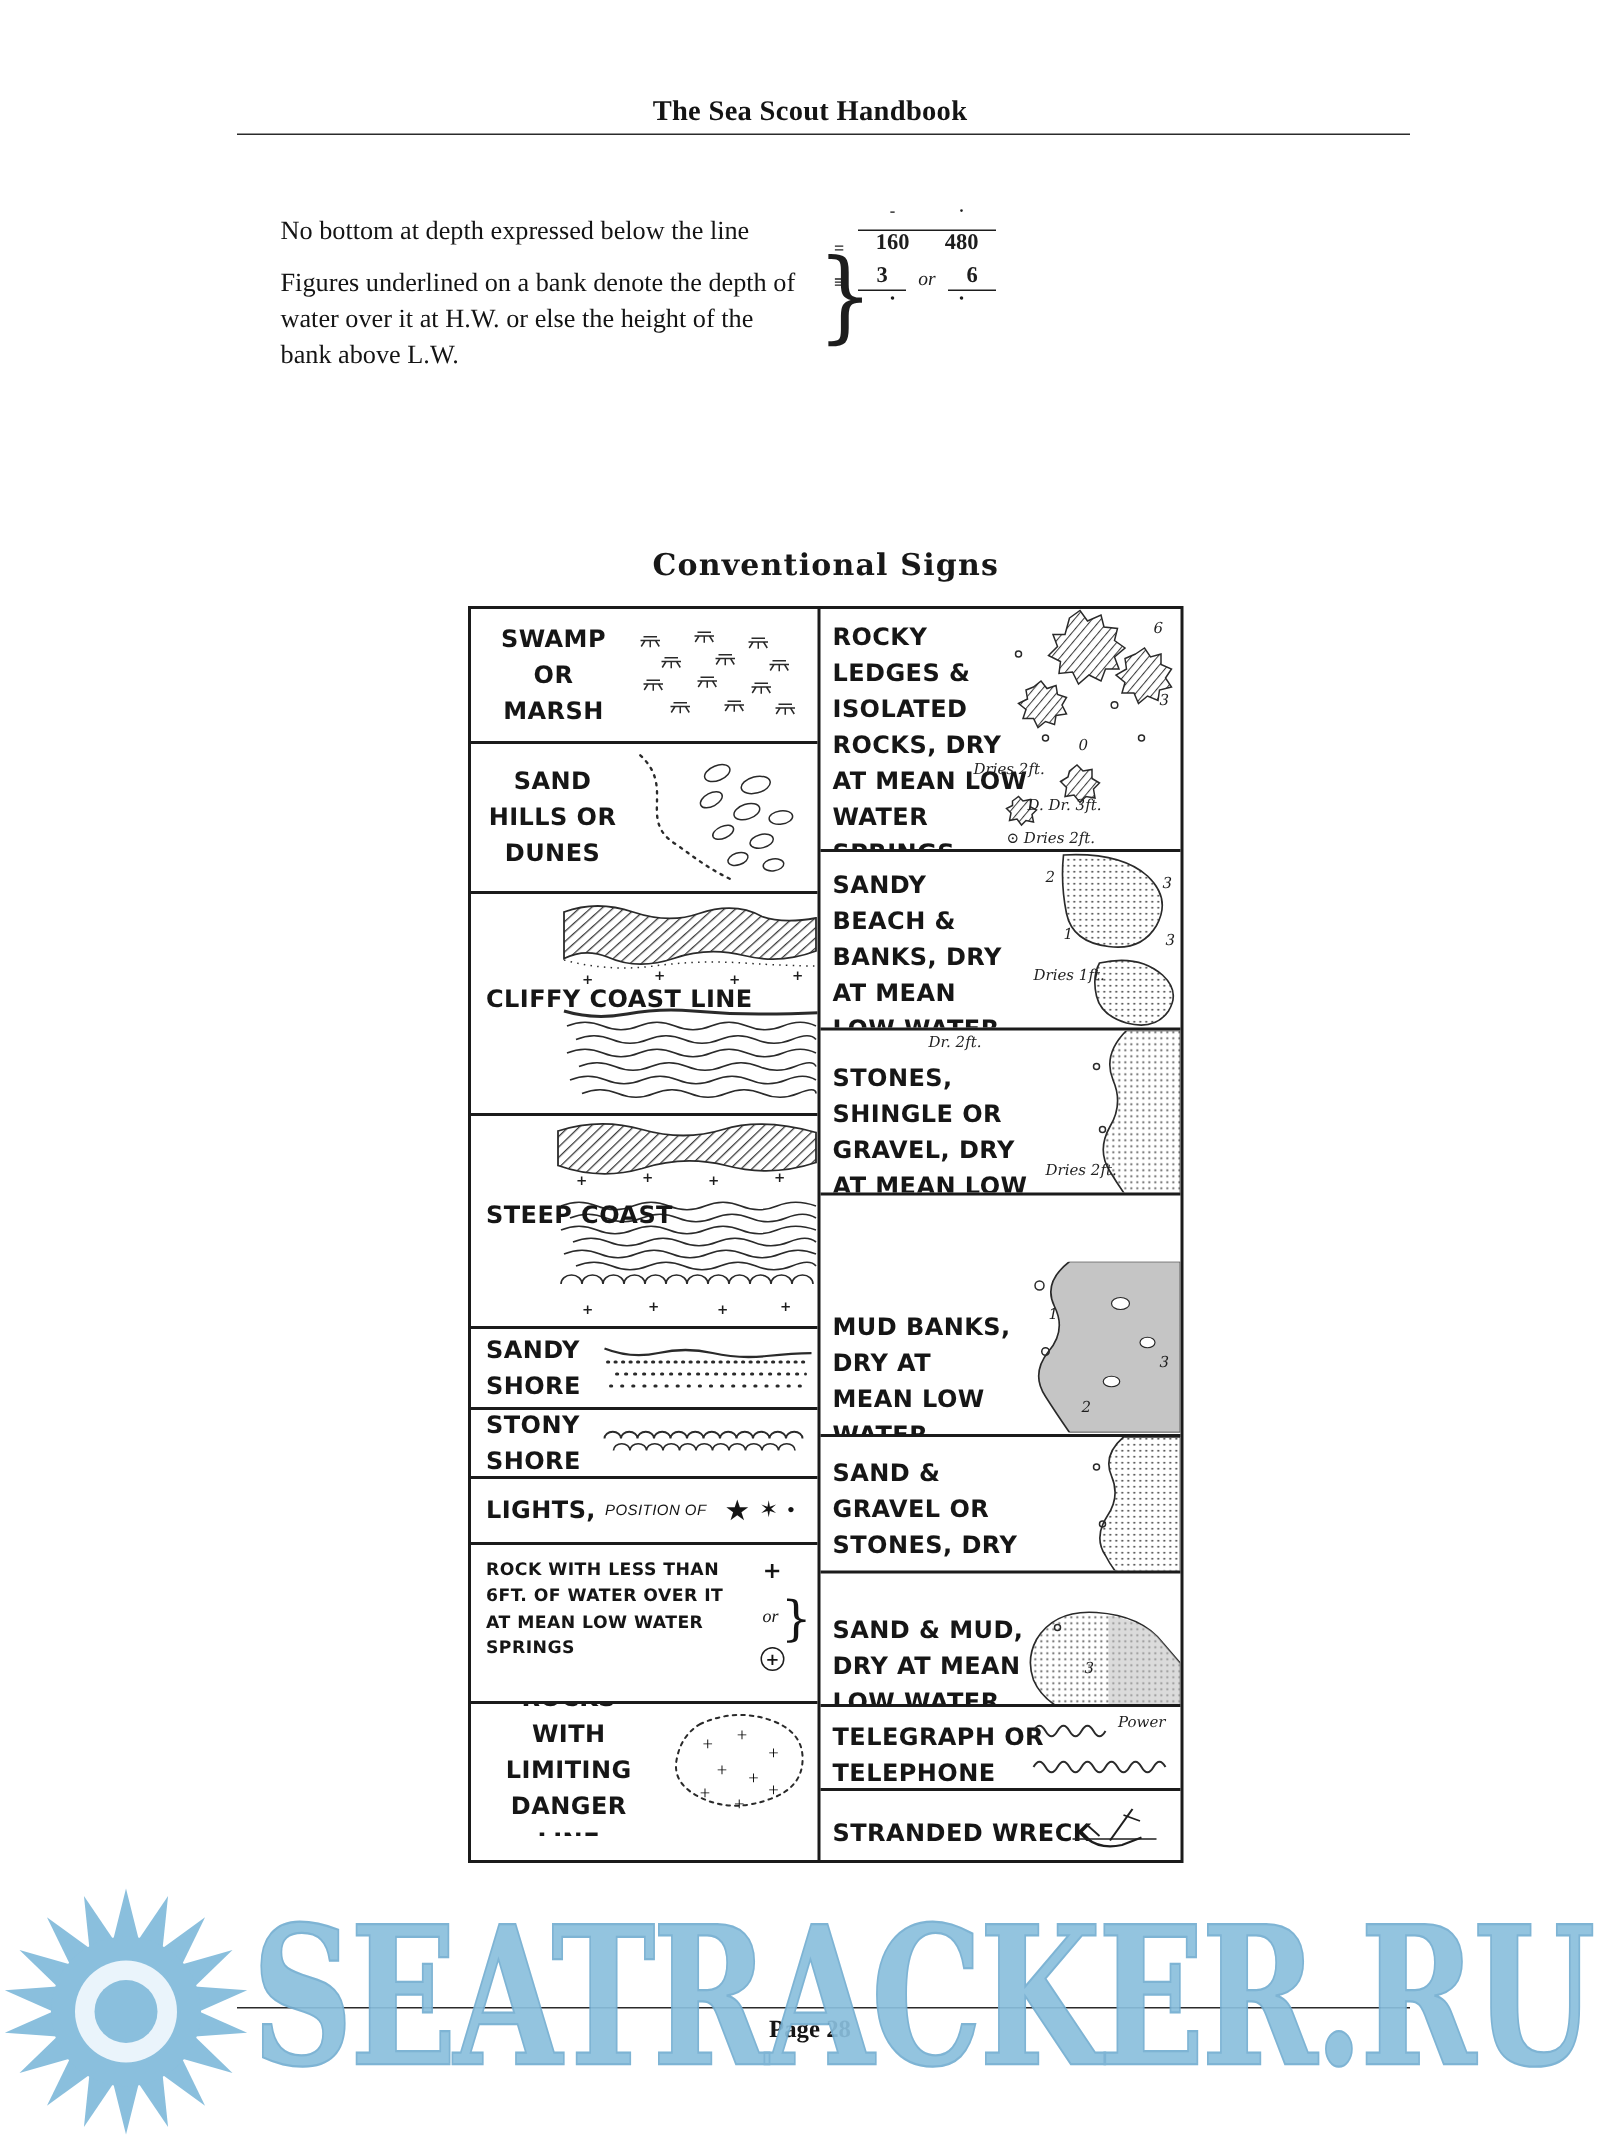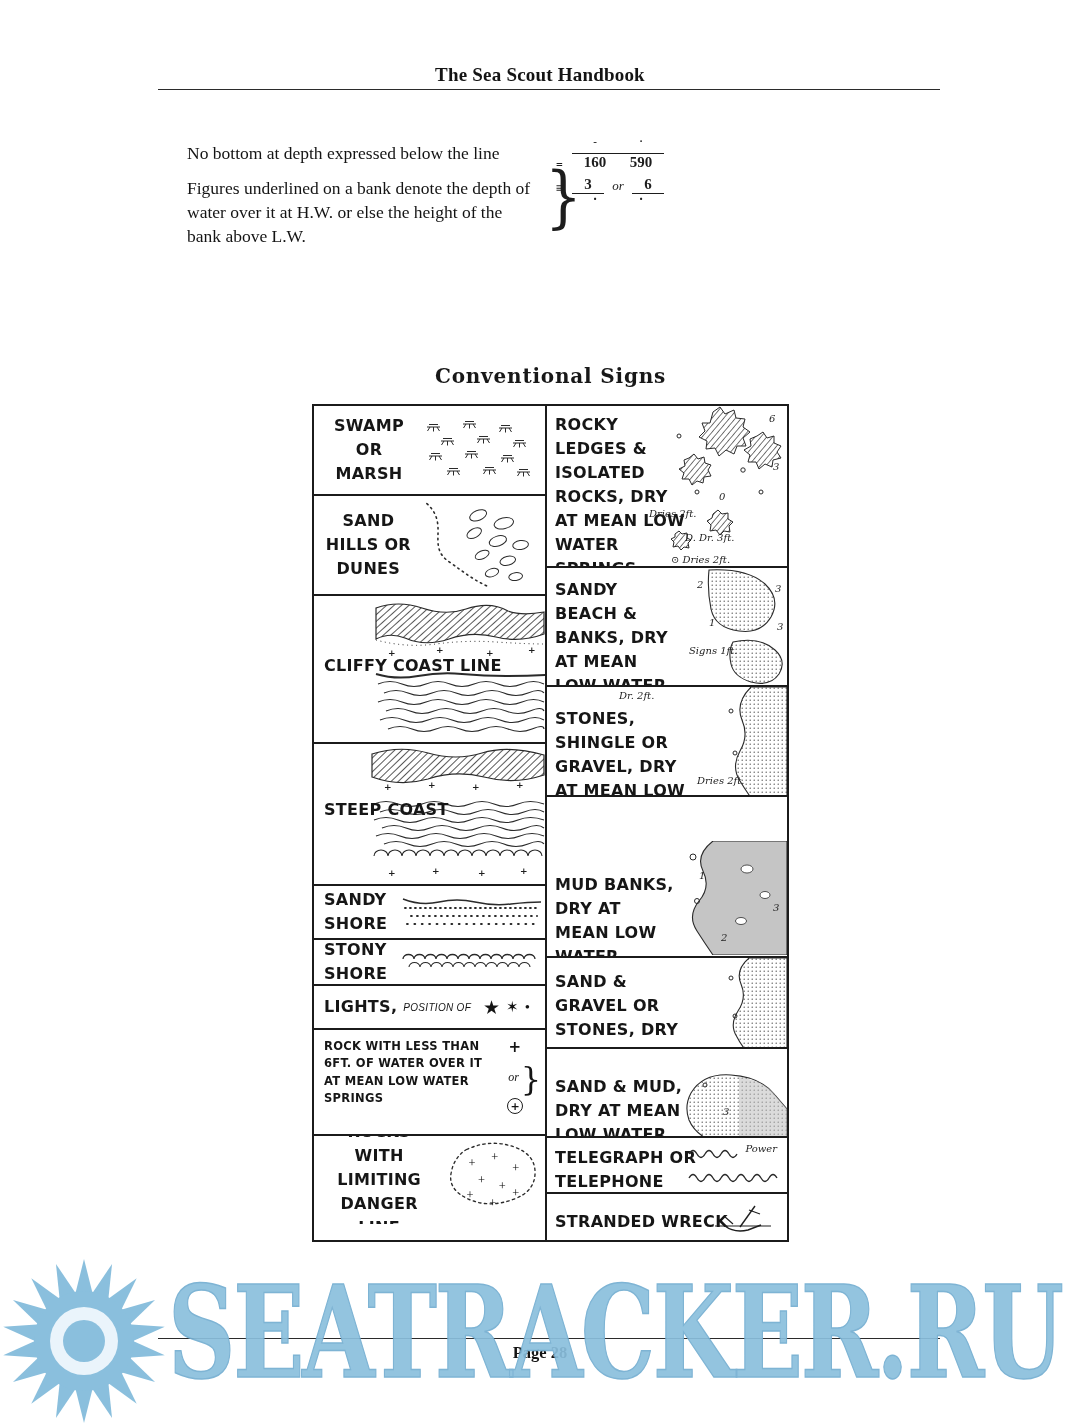--- a/index.html
+++ b/index.html
@@ -125,21 +125,21 @@
   <p class="p-line1">No bottom at depth expressed below the line</p>
 
   <div class="notation">
     <div class="nrow nr1">
       <span class="ncol">-</span>
       <span class="ncol">·</span>
     </div>
     <div class="nrow nr2">
       <span class="nsym">=</span>
       <span class="ncol over">160</span>
-      <span class="ncol over">590</span>
+      <span class="ncol over">480</span>
     </div>
     <div class="nrow nr3">
       <span class="nsym">≡</span>
       <span class="ncol under">3</span>
       <span class="orw">or</span>
       <span class="ncol under">6</span>
     </div>
     <div class="nrow nr4">
       <span class="ncol">·</span>
       <span class="ncol">·</span>
@@ -343,21 +343,21 @@
                 <circle cx="1.2" cy="1.2" r="0.65" fill="#3c3c3c"></circle>
               </pattern>
             </defs>
           <path d="M34,2 q38,-2 56,14 q16,15 6,33 q-10,17 -32,14 q-24,-3 -28,-22 q-4,-20 -2,-39 z" fill="url(#sB)" stroke="#2a2a2a" stroke-width="1.1"></path>
           <path d="M58,74 q26,-6 42,8 q12,11 4,24 q-9,13 -28,8 q-17,-5 -20,-18 q-3,-13 2,-22 z" fill="url(#sB)" stroke="#2a2a2a" stroke-width="1.1"></path>
           <text class="fig" x="22" y="20">2</text>
           <text class="fig" x="100" y="24">3</text>
           <text class="fig" x="34" y="58">1</text>
           <text class="fig" x="102" y="62">3</text>
         </svg>
-        <span class="ann a1">Signs 1ft.</span>
+        <span class="ann a1">Dries 1ft.</span>
       </div>
 
       <div class="cell rc2">
         <div class="lbl hand">STONES, SHINGLE OR GRAVEL, DRY AT MEAN LOW WATER SPRINGS</div>
         <svg class="rsvg" width="82" height="115" viewBox="0 0 82 115">
           <defs>
               <pattern id="sC" width="4" height="4" patternUnits="userSpaceOnUse">
                 <circle cx="1.2" cy="1.2" r="0.65" fill="#3c3c3c"></circle>
               </pattern>
             </defs>

